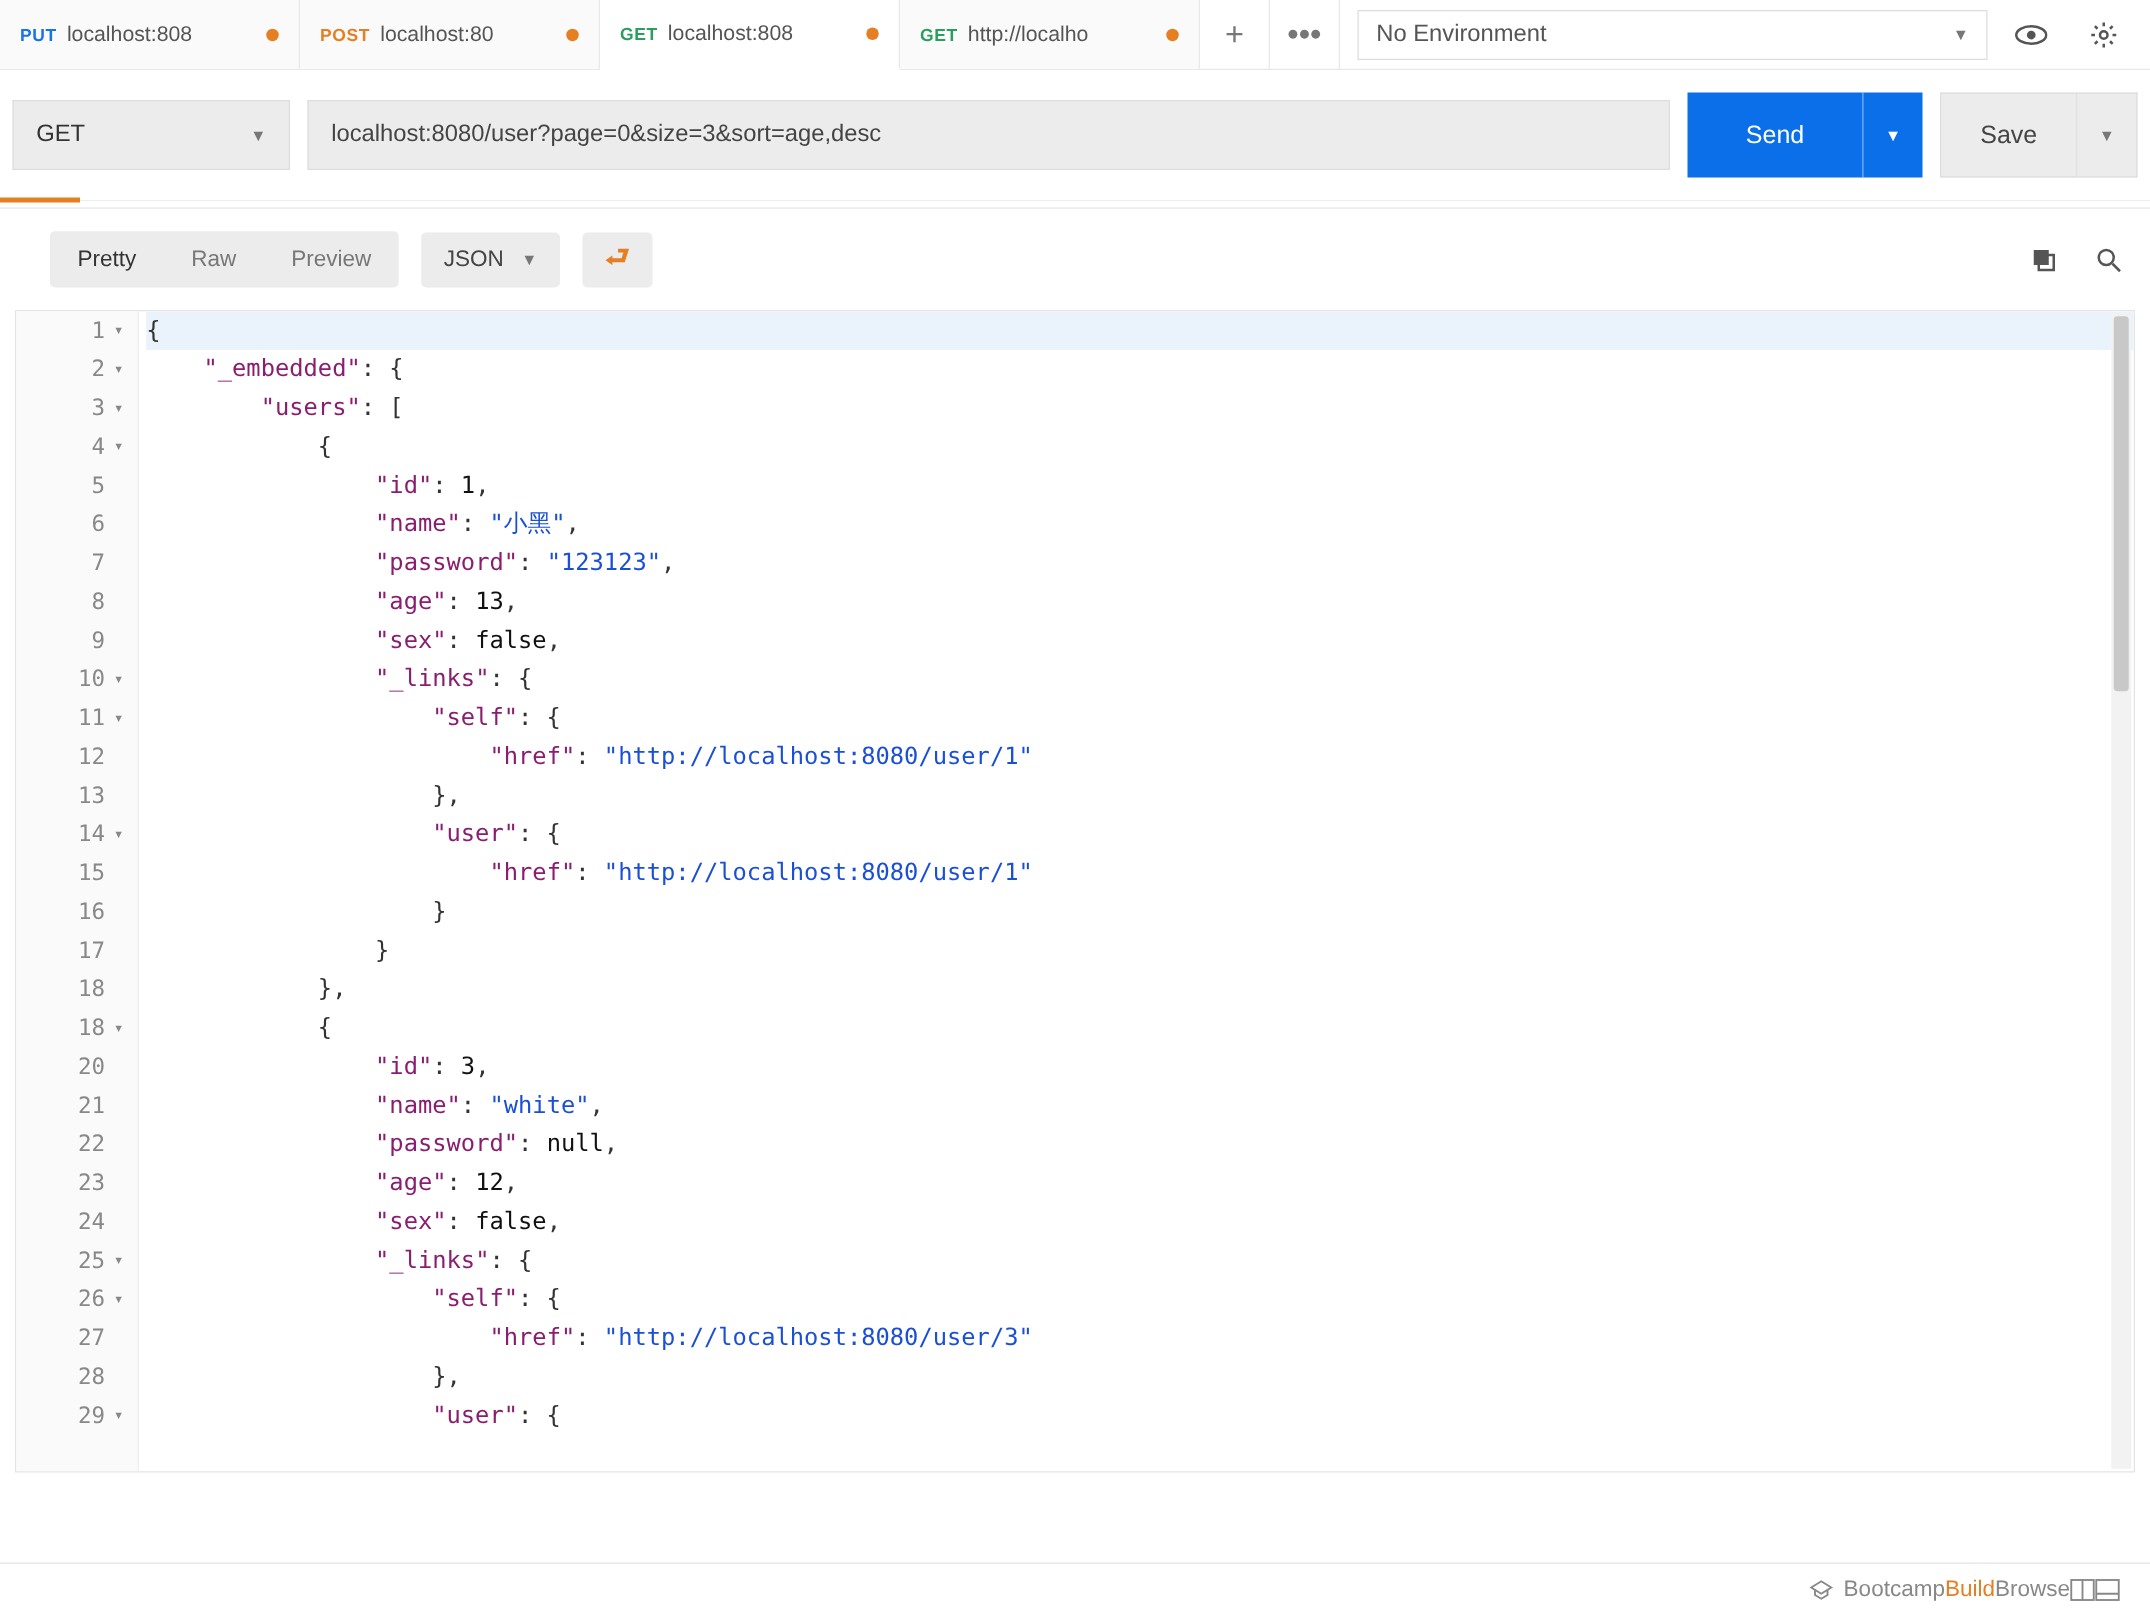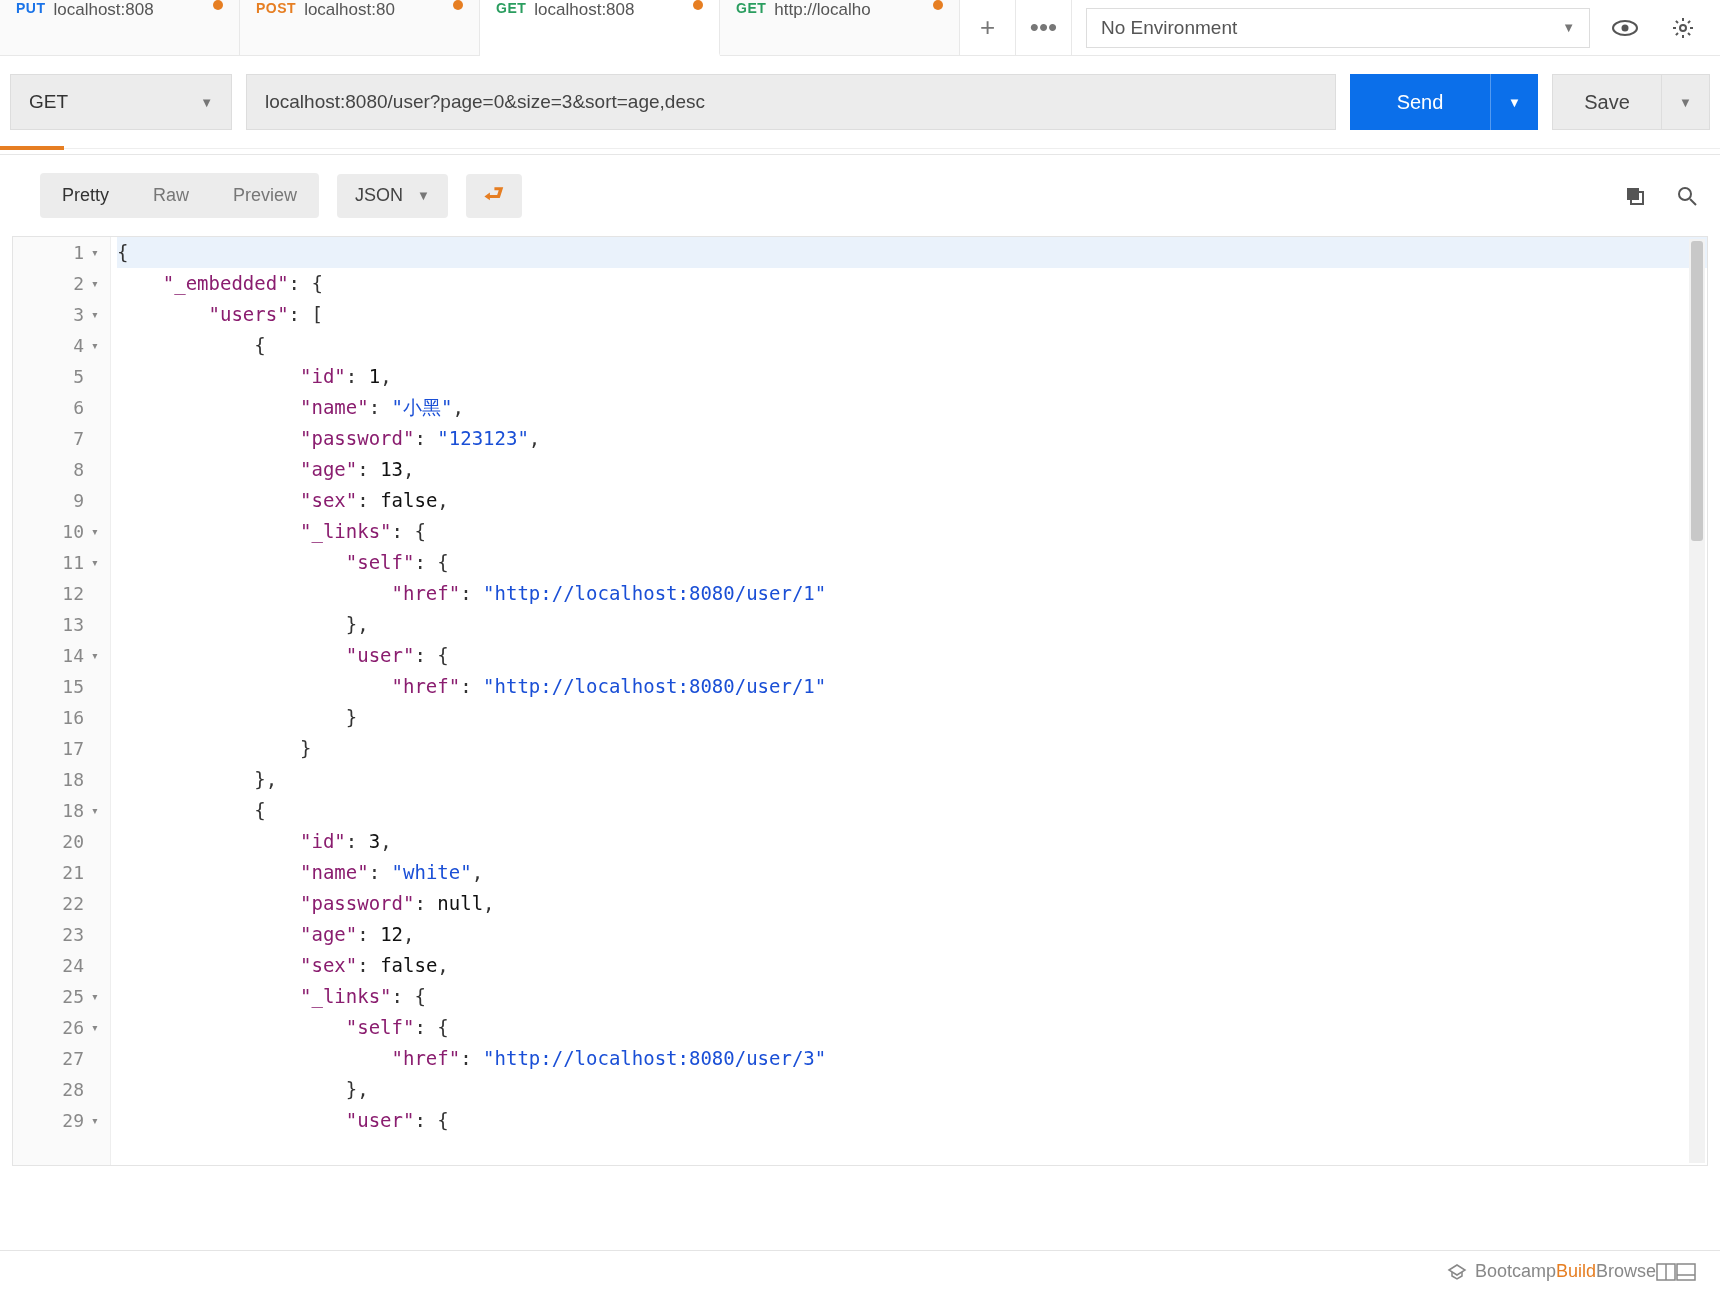--- a/index.html
+++ b/index.html
@@ -1,36 +1,36 @@
 <!DOCTYPE html>
 <html><head>
 <meta charset="utf-8">
 <style>
 * { box-sizing: border-box; margin: 0; padding: 0; }
 body { font-family: -apple-system, BlinkMacSystemFont, "Segoe UI", Arial, sans-serif; font-size: 14px; color: #333; background: #fff; width: 1720px; height: 1292px; overflow: hidden; }
 
 
 .tabs-row { display: flex; align-items: stretch; height: 56px; border-bottom: 1px solid #e8e8e8; }
-.tab { display: flex; align-items: flex-start; gap: 8px; padding: 0 16px; border-right: 1px solid #e8e8e8; min-width: 240px; cursor: pointer; font-size: 17px; color: #555; background: #fafafa; }
+.tab { display: flex; align-items: center; gap: 8px; padding: 0 16px; border-right: 1px solid #e8e8e8; min-width: 240px; cursor: pointer; font-size: 17px; color: #555; background: #fafafa; }
 .tab.active { background: #fff; border-bottom: 3px solid #fff; margin-bottom: -1px; }
 .tab .method { font-weight: 700; font-size: 14px; letter-spacing: 0.5px; }
 .method.put { color: #1a73e8; }
 .method.post { color: #e67e22; }
 .method.get { color: #2a9d5f; }
 .tab .dot { width: 10px; height: 10px; border-radius: 50%; background: #e67e22; margin-left: auto; }
 .tab-add, .tab-more { width: 56px; display: flex; align-items: center; justify-content: center; font-size: 26px; color: #777; border-right: 1px solid #e8e8e8; cursor: pointer; }
 .env-box { flex: 1; display: flex; align-items: center; gap: 12px; padding: 16px 14px; }
 .env-select { flex: 1; height: 40px; border: 1px solid #ddd; background: #fff; display: flex; align-items: center; justify-content: space-between; padding: 0 14px; color: #555; font-size: 19px; }
 .env-icon { width: 46px; height: 40px; display: flex; align-items: center; justify-content: center; font-size: 22px; color: #555; }
 
 
 .req-bar { display: flex; gap: 14px; padding: 18px 10px; align-items: center; background: #fff; border-bottom: 1px solid #eee; }
 .method-select { width: 222px; height: 56px; background: #ececec; border: 1px solid #ddd; display: flex; align-items: center; justify-content: space-between; padding: 0 18px; font-size: 19px; color: #333; }
 .url-input { flex: 1; height: 56px; background: #ececec; border: 1px solid #ddd; padding: 0 18px; font-size: 19px; color: #444; }
-.btn { height: 56px; display: flex; align-items: center; justify-content: center; font-size: 20px; cursor: pointer; }
+.btn { height: 68px; display: flex; align-items: center; justify-content: center; font-size: 20px; cursor: pointer; }
 .btn.send { background: #0b6fea; color: #fff; width: 140px; }
 .btn.send-caret { background: #0b6fea; color: #fff; width: 48px; border-left: 1px solid rgba(255,255,255,.3); }
 .btn.save { background: #ececec; color: #444; width: 110px; border: 1px solid #ddd; }
 .btn.save-caret { background: #ececec; color: #555; width: 48px; border: 1px solid #ddd; border-left: none; }
 .btn-group { display: flex; }
 
 
 .under-marker { height: 6px; background: #fff; border-bottom: 1px solid #e6e6e6; position: relative; }
 .under-marker::before { content: ""; position: absolute; left: 0; top: -3px; width: 64px; height: 4px; background: #e67e22; }
 

